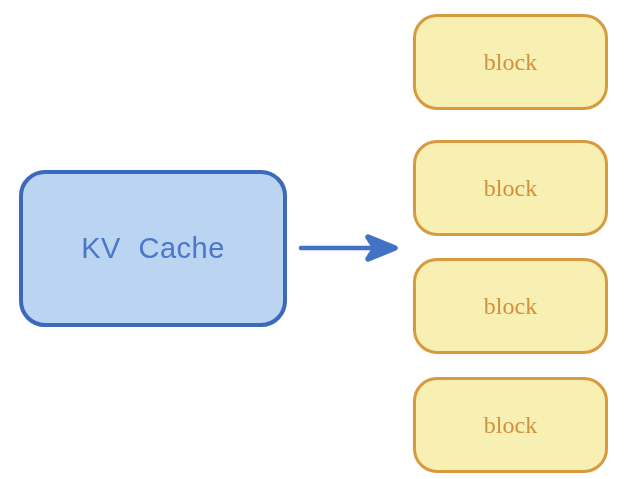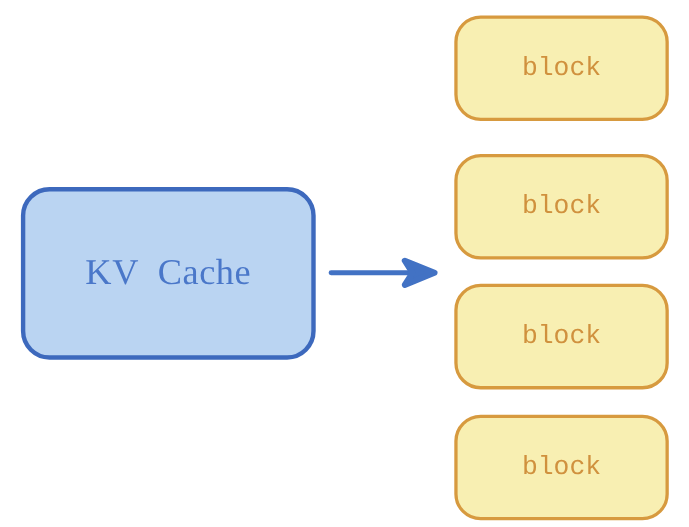--- a/index.html
+++ b/index.html
@@ -34,24 +34,24 @@
     box-sizing: border-box;
     background: var(--source-fill);
     border: 4px solid var(--source-border);
     border-radius: 26px;
     display: flex;
     align-items: center;
     justify-content: center;
   }
   .kv-node span {
     color: var(--source-text);
-    font-size: 33px;
+    font-size: 29px;
     letter-spacing: 0.5px;
     word-spacing: 9px;
-    font-family: Liberation Serif, serif;
+    font-family: Liberation Sans, sans-serif;
   }
   .arrow-svg {
     position: absolute;
     left: 296px;
     top: 232px;
     width: 108px;
     height: 32px;
   }
   .arrow-svg .shaft {
     stroke: var(--arrow);
@@ -75,21 +75,21 @@
     background: var(--block-fill);
     border: 3.5px solid var(--block-border);
     border-radius: 24px;
     display: flex;
     align-items: center;
     justify-content: center;
   }
   .block span {
     color: var(--block-text);
     font-size: 24px;
-    font-family: Liberation Mono, monospace;
+    font-family: Liberation Serif, serif;
   }
   .block-0 { top: 14px; }
   .block-1 { top: 140px; }
   .block-2 { top: 258px; }
   .block-3 { top: 377px; }
 </style>
 </head>
 <body>
 
 <div class="canvas">

